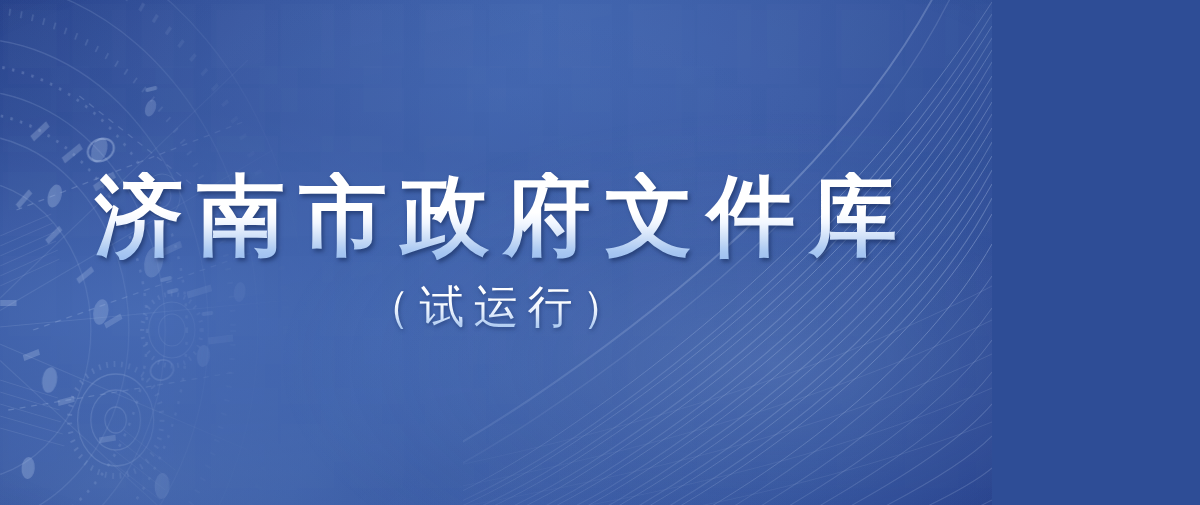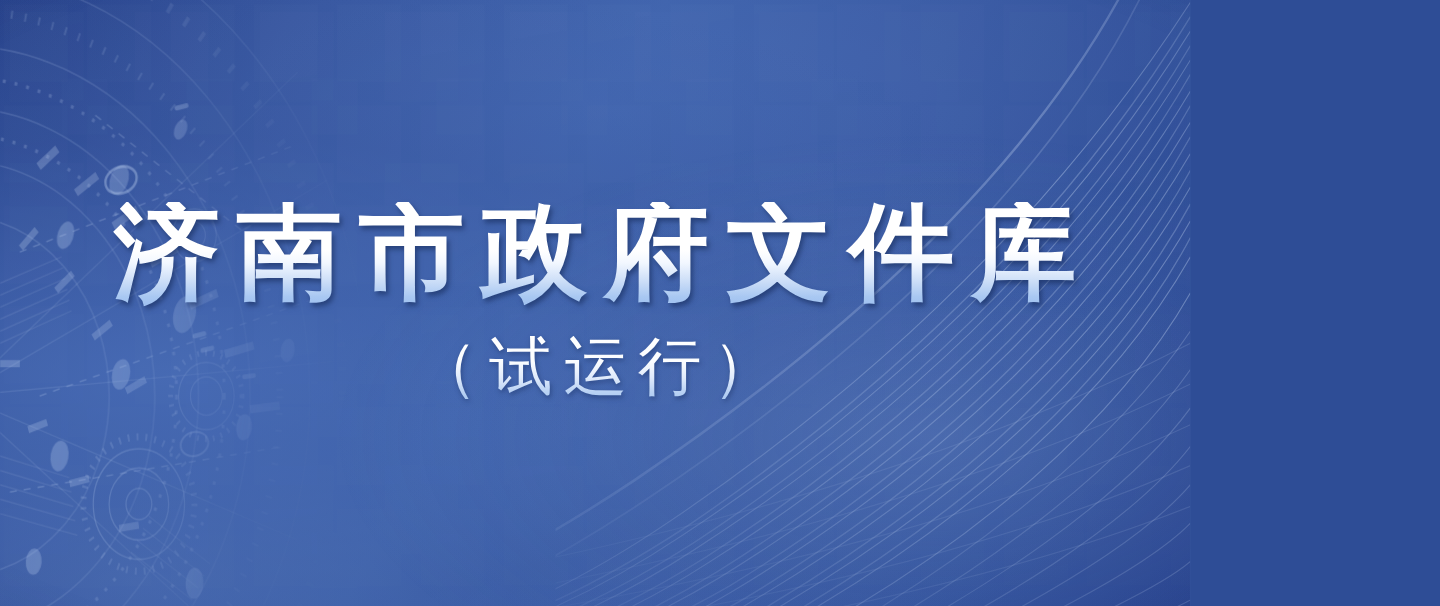--- a/index.html
+++ b/index.html
@@ -5,21 +5,21 @@
   html, body {
     margin: 0;
     padding: 0;
     background: #2e4d96;
   }
   #banner {
     position: relative;
     width: 992px;
     height: 505px;
     overflow: hidden;
-    font-family: Liberation Serif, serif;
+    font-family: Liberation Sans, sans-serif;
     background: #3a5aa0;
   }
 
   
   .layer {
     position: absolute;
     inset: 0;
     width: 100%;
     height: 100%;
     pointer-events: none;
@@ -75,21 +75,21 @@
     -webkit-background-clip: text;
     background-clip: text;
     color: transparent;
     -webkit-text-fill-color: transparent;
     filter: drop-shadow(2px 3px 2px rgba(18,38,84,0.55));
     white-space: nowrap;
   }
 
   .subtitle {
     margin: 24px 0 4px 0;
-    font-size: 53px;
+    font-size: 45px;
     font-weight: 300;
     letter-spacing: 9px;
     text-indent: 9px;
     line-height: 1;
     background-image: linear-gradient(180deg,
         #ffffff 0%,
         #fbfdff 40%,
         #dfeaFB 66%,
         #b9d2f4 88%,
         #aac9f1 100%);

